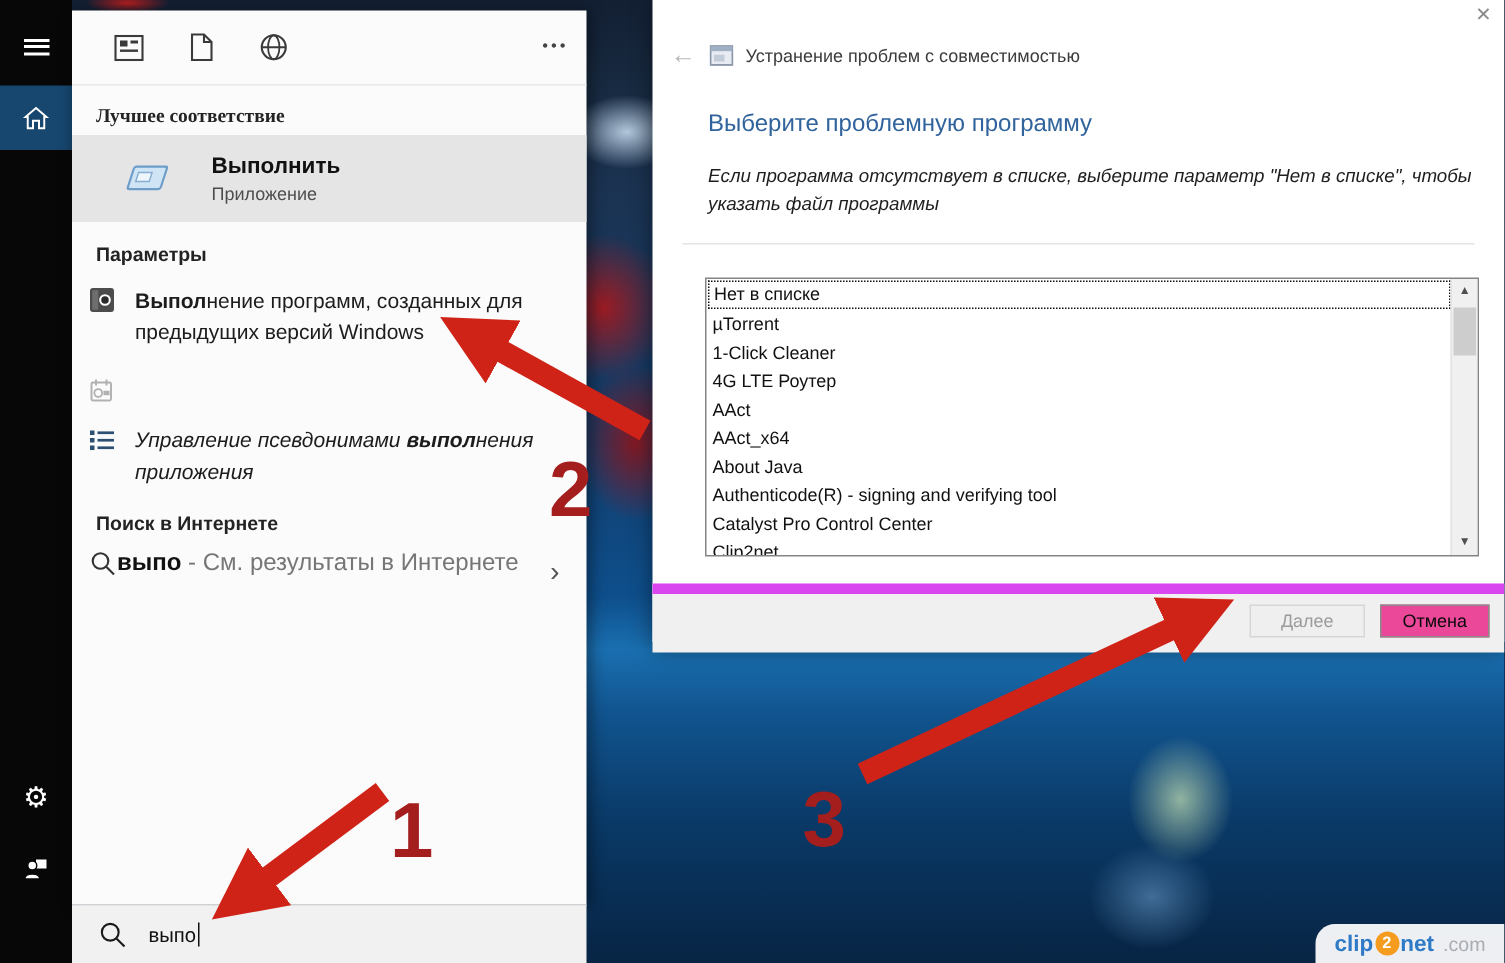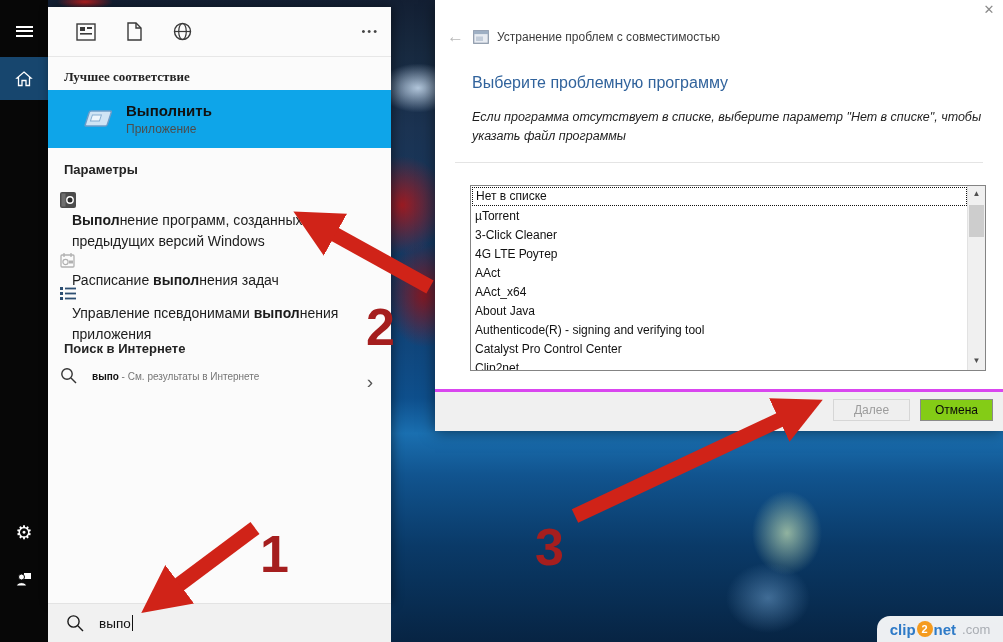--- a/index.html
+++ b/index.html
@@ -26,29 +26,29 @@
   .hamburger span{display:block;width:17px;height:2px;background:#fff;margin:2.5px 0;}
   .home-tile{top:57px;height:43px;background:#17466e;}
   .gear-btn{top:510px;font-size:19px;}
   .user-btn{top:557px;}
   
   .panel{position:absolute;left:48px;top:7px;width:343px;height:596px;background:#fbfbfb;z-index:6;box-shadow:2px 0 10px rgba(0,0,0,.45);}
   .filter-row{position:absolute;top:0;left:0;right:0;height:50px;border-bottom:1px solid #e7e7e7;display:flex;align-items:center;padding-left:14px;box-sizing:border-box;}
   .filter-ic{width:48px;display:flex;justify-content:center;color:#3a3a3a;}
   .ellipsis{position:absolute;right:12px;top:18px;font-size:11px;letter-spacing:2px;color:#444;}
   .sec-label{position:absolute;left:16px;font-size:13px;font-weight:bold;color:#232323;}
-  .best-row{position:absolute;left:0;right:0;top:83px;height:58px;background:#0ea5e9;display:flex;align-items:center;padding-left:34px;box-sizing:border-box;}
+  .best-row{position:absolute;left:0;right:0;top:83px;height:58px;background:#e5e5e5;display:flex;align-items:center;padding-left:34px;box-sizing:border-box;gap:15px;}
   .best-txt{margin-left:14px;}
   .best-title{font-size:15px;font-weight:bold;color:#111;}
   .best-sub{font-size:12px;color:#4d4d4d;margin-top:3px;}
-  .p-item{position:absolute;left:12px;display:flex;flex-direction:column;}
+  .p-item{position:absolute;left:12px;display:flex;}
   .p-item .txt{margin-left:12px;font-size:14px;color:#1c1c1c;line-height:21px;max-width:285px;}
   .p-item .ic{width:18px;padding-top:2px;flex:0 0 18px;}
   .web-item{position:absolute;left:12px;top:360px;right:8px;display:flex;align-items:center;}
-  .web-item .txt{margin-left:14px;font-size:10px;color:#767676;}
+  .web-item .txt{font-size:16px;color:#767676;}
   .web-item .q{font-weight:bold;color:#111;}
   .chev{position:absolute;right:10px;top:-4px;font-size:19px;color:#555;}
   .bottom-bar{position:absolute;left:48px;top:603px;width:343px;height:39px;background:#f1f1f1;z-index:7;display:flex;align-items:center;padding-left:18px;box-sizing:border-box;border-top:1px solid #e3e3e3;}
   .bottom-bar .val{margin-left:14px;font-size:13.5px;color:#111;}
   .caret{display:inline-block;width:1px;height:16px;background:#111;vertical-align:-3px;margin-left:1px;animation:blink 1s steps(1) infinite;}
   @keyframes blink{50%{opacity:0;}}
   
   .dialog{position:absolute;left:435px;top:0;width:568px;height:428px;background:#ffffff;z-index:6;box-shadow:0 4px 14px rgba(0,0,0,.5);}
   .dlg-close{position:absolute;top:0;left:540px;width:28px;height:22px;text-align:center;line-height:20px;font-size:13px;color:#8a8a8a;}
   .dlg-head{position:absolute;top:27px;left:12px;display:flex;align-items:center;}
@@ -57,24 +57,24 @@
   .dlg-h1{position:absolute;left:37px;top:74px;font-size:16px;color:#31639c;}
   .dlg-desc{position:absolute;left:37px;top:108px;width:515px;font-size:12.5px;color:#1e1e1e;line-height:19px;font-style:italic;}
   .dlg-sep{position:absolute;left:20px;top:162px;width:528px;border-top:1px solid #e4e4e4;}
   .listbox{position:absolute;left:35px;top:185px;width:516px;height:186px;border:1px solid #848484;background:#fff;box-sizing:border-box;overflow:hidden;}
   .list-inner{position:absolute;left:0;top:0;right:17px;bottom:0;}
   .lrow{height:19px;line-height:19px;font-size:12px;color:#111;padding-left:4px;white-space:nowrap;}
   .lrow.focused{border:1px dotted #111;height:17px;line-height:17px;margin:1px;padding-left:3px;}
   .sbar{position:absolute;right:0;top:0;width:17px;bottom:0;background:#f0f0f0;border-left:1px solid #e2e2e2;}
   .sbtn{position:absolute;left:0;width:17px;height:17px;color:#505050;font-size:9px;text-align:center;line-height:16px;}
   .sthumb{position:absolute;left:1px;top:19px;width:15px;height:32px;background:#cdcdcd;}
-  .dlg-footer{position:absolute;left:0;right:0;top:389px;height:39px;background:#f0f0f0;border-top:3px solid #d946ef;}
+  .dlg-footer{position:absolute;left:0;right:0;top:389px;height:39px;background:#f0f0f0;border-top:7px solid #d946ef;}
   .btn{position:absolute;top:7px;height:22px;font-size:12px;text-align:center;line-height:20px;box-sizing:border-box;}
   .btn-next{left:398px;width:77px;background:#efefef;border:1px solid #d6d6d6;color:#9c9c9c;}
-  .btn-cancel{left:485px;width:73px;background:#84cc16;border:1px solid #8a8a8a;color:#0a0a0a;}
+  .btn-cancel{left:485px;width:73px;background:#ec4899;border:1px solid #8a8a8a;color:#0a0a0a;}
   
   .anno{position:absolute;inset:0;z-index:9;pointer-events:none;}
   .stepnum{position:absolute;font-size:52px;font-weight:bold;color:#a51e1e;z-index:10;font-family:"Liberation Sans",sans-serif;}
   .n1{left:260px;top:524px;}
   .n2{left:366px;top:297px;}
   .n3{left:535px;top:517px;}
   
   .wm{position:absolute;right:0;bottom:0;width:126px;height:26px;background:rgba(255,255,255,.93);border-radius:13px 0 0 0;z-index:11;display:flex;align-items:center;justify-content:center;}
   .wm .b{color:#2e7ac7;font-weight:bold;font-size:15px;text-align:right;}
   .wm .circ{width:16px;height:16px;border-radius:50%;background:#f59b1e;color:#fff;font-size:11px;font-weight:bold;text-align:center;line-height:16px;margin:0 1px;}
@@ -168,24 +168,23 @@
   <div class="p-item" style="top:243px;">
     <div class="ic">
       <svg width="16" height="16" viewBox="0 0 16 16" opacity="0.65">
           <rect x="1" y="3" width="13" height="12" rx="1" fill="none" stroke="#8a8a8a" stroke-width="1.3"></rect>
           <line x1="4" y1="1" x2="4" y2="5" stroke="#8a8a8a" stroke-width="1.3"></line>
           <line x1="11" y1="1" x2="11" y2="5" stroke="#8a8a8a" stroke-width="1.3"></line>
           <circle cx="5.5" cy="10" r="2.6" fill="none" stroke="#8a8a8a" stroke-width="1.2"></circle>
           <rect x="9" y="8.5" width="4" height="3" fill="#8a8a8a"></rect>
         </svg>
     </div>
-    <div class="txt"><span>Расписание </span><b>выпол</b><span>нения задач</span></div>
-  </div>
-
-  <div class="p-item" style="top:276px;">
+  </div>
+
+  <div class="p-item" style="top:276px;font-style:italic;">
     <div class="ic">
       <svg width="16" height="16" viewBox="0 0 16 16">
           <g fill="#2d4f72">
             <rect x="0" y="2" width="3" height="3"></rect>
             <rect x="5" y="2.6" width="11" height="1.8"></rect>
             <rect x="0" y="7" width="3" height="3"></rect>
             <rect x="5" y="7.6" width="11" height="1.8"></rect>
             <rect x="0" y="12" width="3" height="3"></rect>
             <rect x="5" y="12.6" width="11" height="1.8"></rect>
           </g>
@@ -227,21 +226,21 @@
     <span class="dlg-title">Устранение проблем с совместимостью</span>
   </div>
   <div class="dlg-h1">Выберите проблемную программу</div>
   <div class="dlg-desc">Если программа отсутствует в списке, выберите параметр "Нет в списке", чтобы указать файл программы</div>
   <div class="dlg-sep"></div>
 
   <div class="listbox">
     <div class="list-inner">
       <div class="lrow focused">Нет в списке</div>
       <div class="lrow">µTorrent</div>
-      <div class="lrow">3-Click Cleaner</div>
+      <div class="lrow">1-Click Cleaner</div>
       <div class="lrow">4G LTE Роутер</div>
       <div class="lrow">AAct</div>
       <div class="lrow">AAct_x64</div>
       <div class="lrow">About Java</div>
       <div class="lrow">Authenticode(R) - signing and verifying tool</div>
       <div class="lrow">Catalyst Pro Control Center</div>
       <div class="lrow">Clip2net</div>
     </div>
     <div class="sbar">
       <div class="sbtn" style="top:0;font-size:8px;">▲</div>

